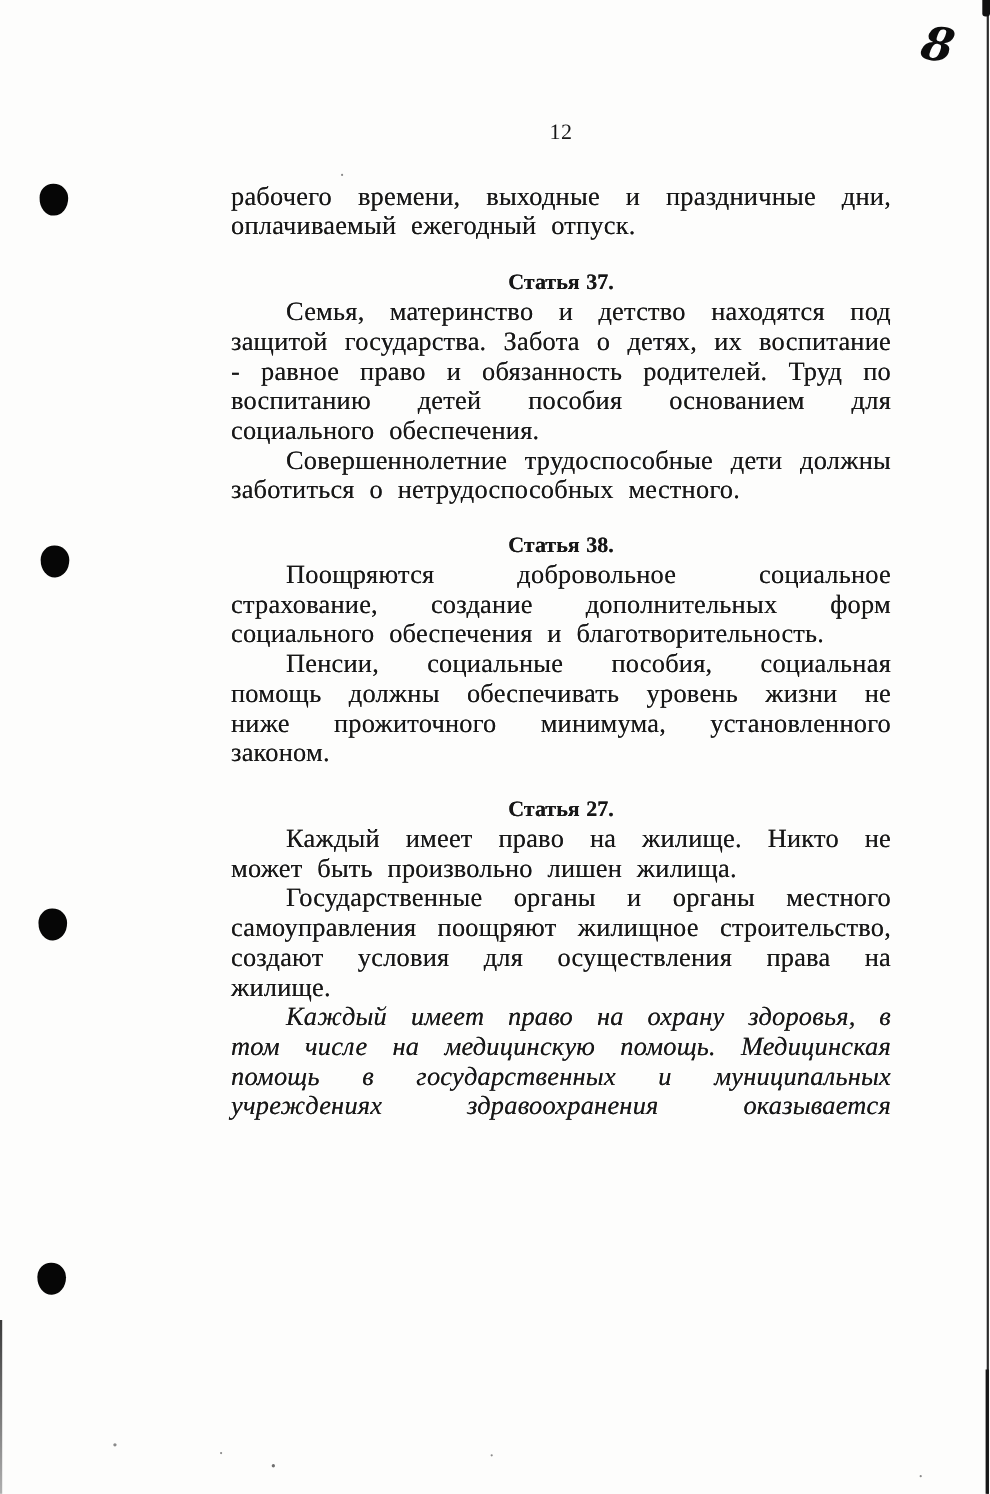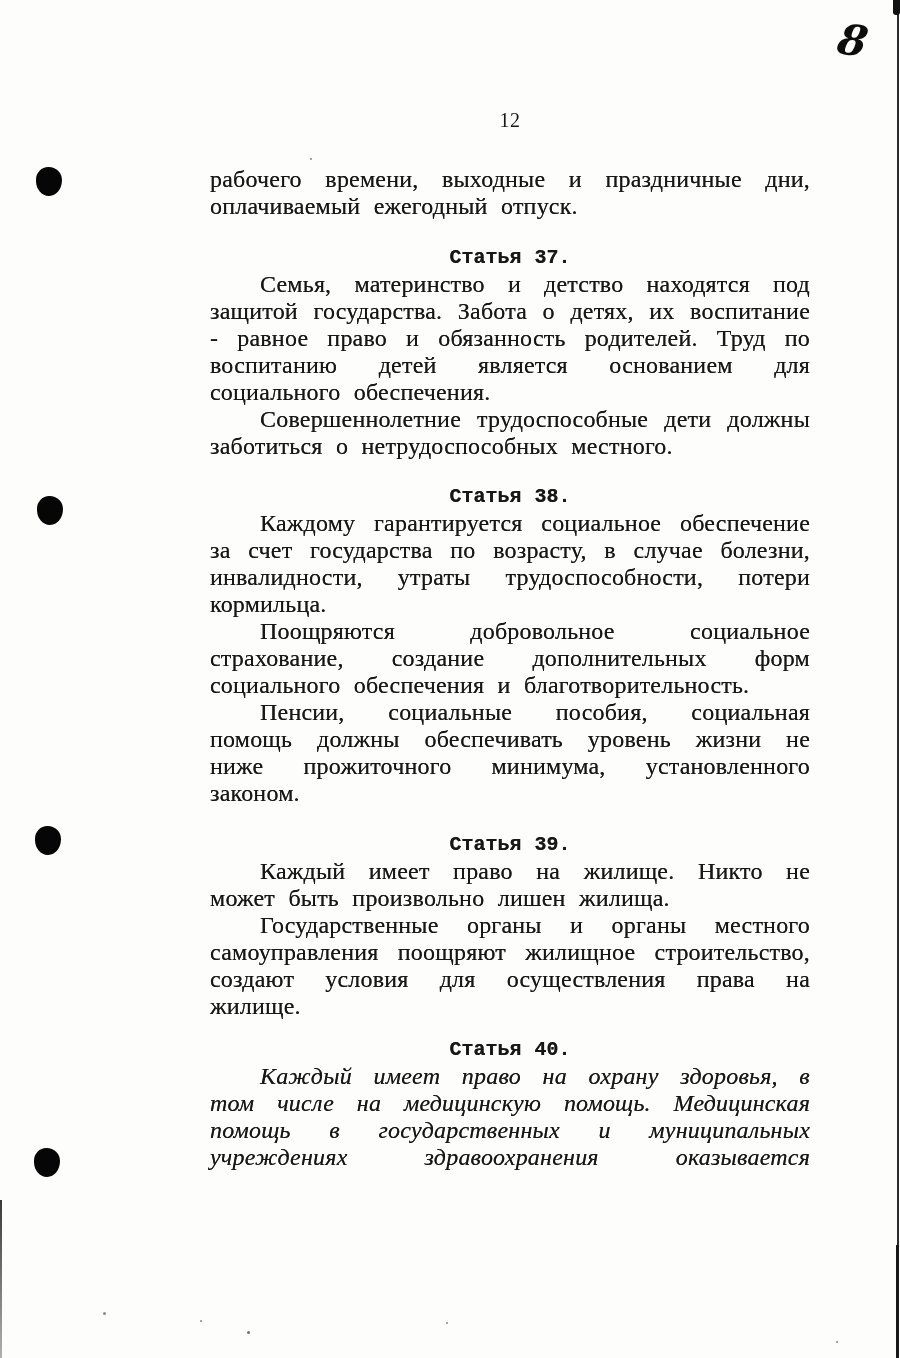--- a/index.html
+++ b/index.html
@@ -47,21 +47,20 @@
   .intro { margin-top: 34px; }
   .heading {
     margin: 24px 0 0 0;
     font-size: 20px;
     line-height: 27px;
     font-weight: bold;
     text-align: center;
     text-indent: 0;
     word-spacing: 0.05em;
     text-shadow: 0 0 0.5px rgba(10,10,10,0.8);
-    font-family: Liberation Mono, monospace;
   }
   .sec-38 .heading { margin-top: 23px; }
   .sec-39 .heading { margin-top: 24px; }
   .sec-40 .heading { margin-top: 16px; }
 
   .handwritten-mark {
     position: absolute;
     left: 838px;
     top: 20px;
     font-family: "DejaVu Serif", serif;
@@ -138,39 +137,37 @@
 
   <div class="handwritten-mark">8</div>
 
   <div class="content">
     <div class="page-number">12</div>
 
     <p class="para no-indent intro">рабочего времени, выходные и праздничные дни, оплачиваемый ежегодный отпуск.</p>
 
     <section class="sec-37">
       <h2 class="heading">Статья 37.</h2>
-      <p class="para">Семья, материнство и детство находятся под защитой государства. Забота о детях, их воспитание - равное право и обязанность родителей. Труд по воспитанию детей является основанием для социального обеспечения.</p>
+      <p class="para">Семья, материнство и детство находятся под защитой государства. Забота о детях, их воспитание - равное право и обязанность родителей. Труд по воспитанию детей пособия основанием для социального обеспечения.</p>
       <p class="para">Совершеннолетние трудоспособные дети должны заботиться о нетрудоспособных местного.</p>
     </section>
 
     <section class="sec-38">
       <h2 class="heading">Статья 38.</h2>
-      <p class="para">Каждому гарантируется социальное обеспечение за счет государства по возрасту, в случае болезни, инвалидности, утраты трудоспособности, потери кормильца.</p>
       <p class="para">Поощряются добровольное социальное страхование, создание дополнительных форм социального обеспечения и благотворительность.</p>
       <p class="para">Пенсии, социальные пособия, социальная помощь должны обеспечивать уровень жизни не ниже прожиточного минимума, установленного законом.</p>
     </section>
 
     <section class="sec-39">
-      <h2 class="heading">Статья 39.</h2>
+      <h2 class="heading">Статья 27.</h2>
       <p class="para">Каждый имеет право на жилище. Никто не может быть произвольно лишен жилища.</p>
       <p class="para">Государственные органы и органы местного самоуправления поощряют жилищное строительство, создают условия для осуществления права на жилище.</p>
     </section>
 
     <section class="sec-40">
-      <h2 class="heading">Статья 40.</h2>
       <p class="para continued">Каждый имеет право на охрану здоровья, в том числе на медицинскую помощь. Медицинская помощь в государственных и муниципальных учреждениях здравоохранения оказывается</p>
     </section>
   </div>
 
   <div class="punch-dot dot-1"></div>
   <div class="punch-dot dot-2"></div>
   <div class="punch-dot dot-3"></div>
   <div class="punch-dot dot-4"></div>
 
   <div class="edge-right-line"></div>

